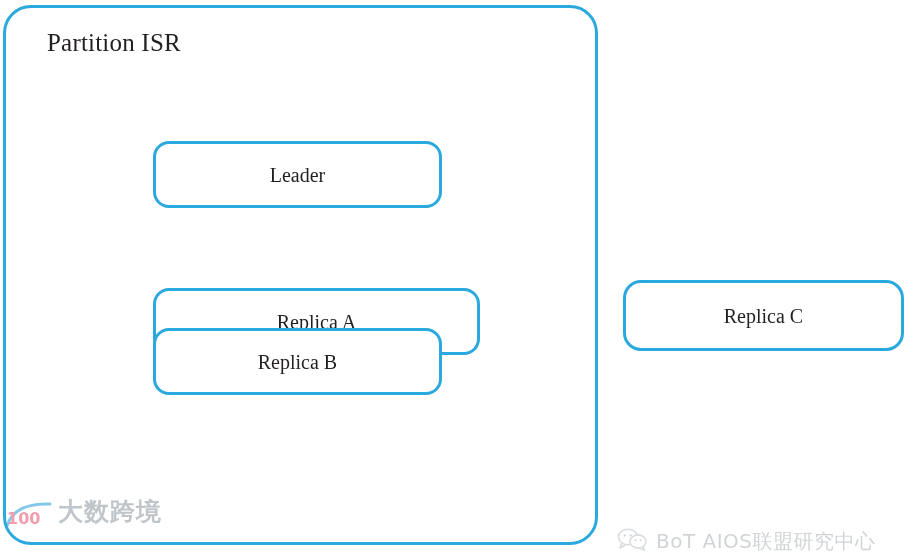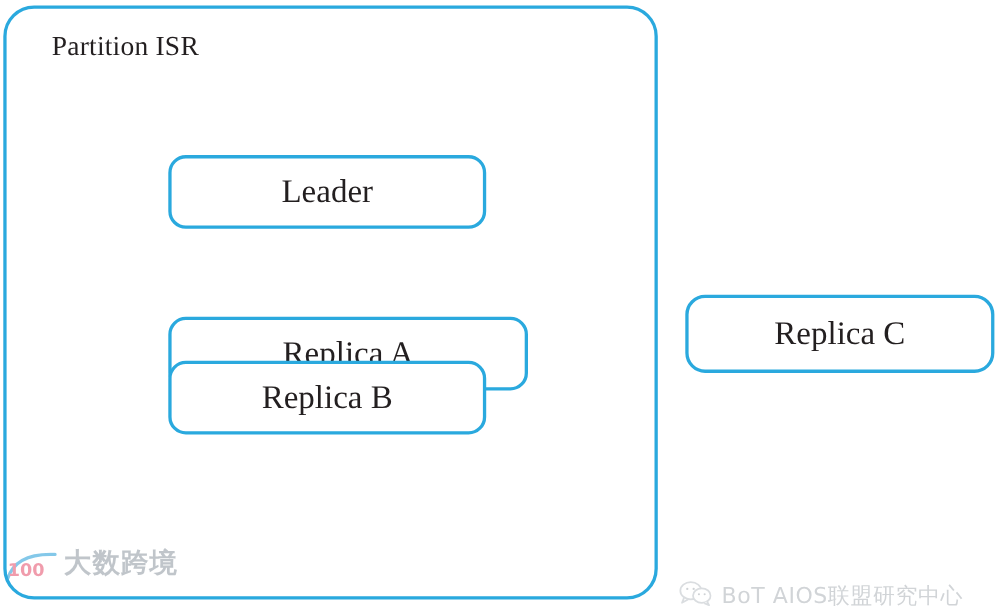--- a/index.html
+++ b/index.html
@@ -47,30 +47,30 @@
     position: absolute;
     border: 3px solid #2aa9de;
     border-radius: 16px;
     box-sizing: border-box;
     background: #ffffff;
     display: flex;
     align-items: center;
     justify-content: center;
   }
   .node-label {
-    font-size: 30px;
+    font-size: 20px;
     line-height: 30px;
     color: #231f20;
     white-space: nowrap;
   }
 
   #node-leader   { left: 153px; top: 141px; width: 289px; height: 67px; }
   #node-replica-a{ left: 153px; top: 268px; width: 327px; height: 67px; margin-top: 20px; }
   #node-replica-b{ left: 153px; top: 328px; width: 289px; height: 67px; }
-  #node-replica-c{ left: 623px; top: 268px; width: 281px; height: 71px; border-radius: 18px; }
+  #node-replica-c{ left: 623px; top: 280px; width: 281px; height: 71px; border-radius: 18px; }
 
   
   .wm-left {
     position: absolute;
     left: 6px;
     bottom: 24px;
     display: flex;
     align-items: flex-end;
     gap: 6px;
     opacity: 0.62;

